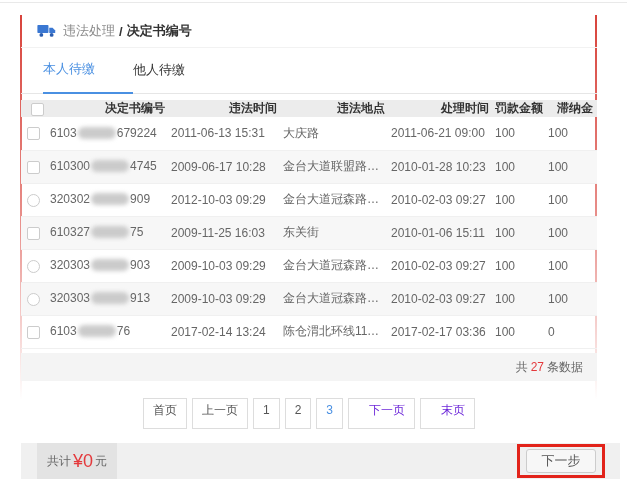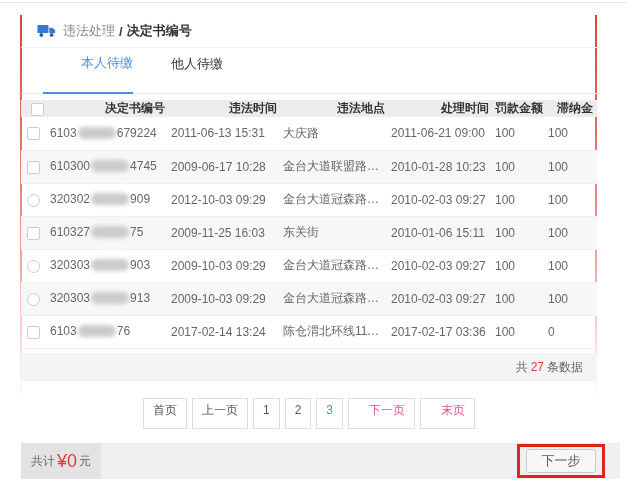--- a/index.html
+++ b/index.html
@@ -18,21 +18,21 @@
   .panel { position:absolute; left:21px; top:15px; width:576px; }
 
   .panel-header { height:33px; display:flex; align-items:center; padding-left:16px;
     border-bottom:1px solid #f2f2f2; }
   .truck { width:19px; height:14px; margin-right:7px; display:inline-block; }
   .bc-section { color:#8a8a8a; font-size:13px; }
   .bc-sep { color:#333; font-weight:bold; font-size:13px; margin:0 4px; }
   .bc-current { color:#333; font-weight:bold; font-size:13px; }
 
   .tabs { height:46px; display:flex; align-items:flex-end; border-bottom:1px solid #e6e6e6; padding-left:22px; }
-  .tab { width:90px; text-align:right; font-size:13px; padding-bottom:20px; cursor:pointer; color:#333; }
+  .tab { width:90px; text-align:left; font-size:13px; padding-bottom:14px; cursor:pointer; color:#333; }
   .tab.active { color:#4a90e2; border-bottom:2px solid #4a90e2; margin-bottom:-1px; }
 
   table.grid { margin-top:6px; width:576px; border-collapse:collapse; table-layout:fixed; font-size:12px; }
   table.grid col.c-sel   { width:27px; }
   table.grid col.c-doc   { width:121px; }
   table.grid col.c-vtime { width:112px; }
   table.grid col.c-loc   { width:108px; }
   table.grid col.c-ptime { width:104px; }
   table.grid col.c-fine  { width:53px; }
   table.grid col.c-late  { width:51px; }
@@ -48,24 +48,24 @@
     filter:blur(2px); vertical-align:middle; margin:0 1px 2px 1px; }
 
   .summary { margin-top:4px; height:28px; line-height:28px; background:#f4f4f4;
     text-align:right; padding-right:14px; font-size:12px; color:#666; }
   .summary .count { color:#e4393c; font-weight:normal; margin:0 3px; }
 
   .pagination { margin-top:17px; display:flex; justify-content:center; gap:5px; }
   .page-btn { min-width:26px; padding:0 9px; height:31px; line-height:22px; text-align:center;
     border:1px solid #ddd; background:#fff; font-size:12px; color:#555; cursor:pointer; }
   .page-btn.current { color:#4a90e2; }
-  .page-btn.disabled { color:#ec4899; cursor:default;padding-left:20px; }
+  .page-btn.disabled { color:#6d28d9; cursor:default;padding-left:20px; }
 
   .bottombar { position:absolute; left:21px; top:443px; width:599px; height:36px; background:#f0f0f0; }
-  .total-box { position:absolute; left:0; top:0; width:80px; height:36px; background:#e3e3e3;
+  .total-box { position:absolute; left:16px; top:0; width:80px; height:36px; background:#e3e3e3;
     display:flex; align-items:center; justify-content:center; }
   .total-label, .total-unit { font-size:12px; color:#666; }
   .total-amount { color:#e4393c; font-size:18px; margin:0 2px; font-weight:normal; }
 
   .red-annotation { position:absolute; right:15px; top:50%; transform:translateY(-50%);
     border:3px solid #e2231a; padding:2px 6px; background:transparent; }
   .next-btn { width:70px; height:24px; background:#f7f7f7; border:1px solid #ccc; border-radius:3px;
     font-size:13px; color:#555; cursor:pointer; font-family:Liberation Mono, monospace; }
 </style>
 </head>

